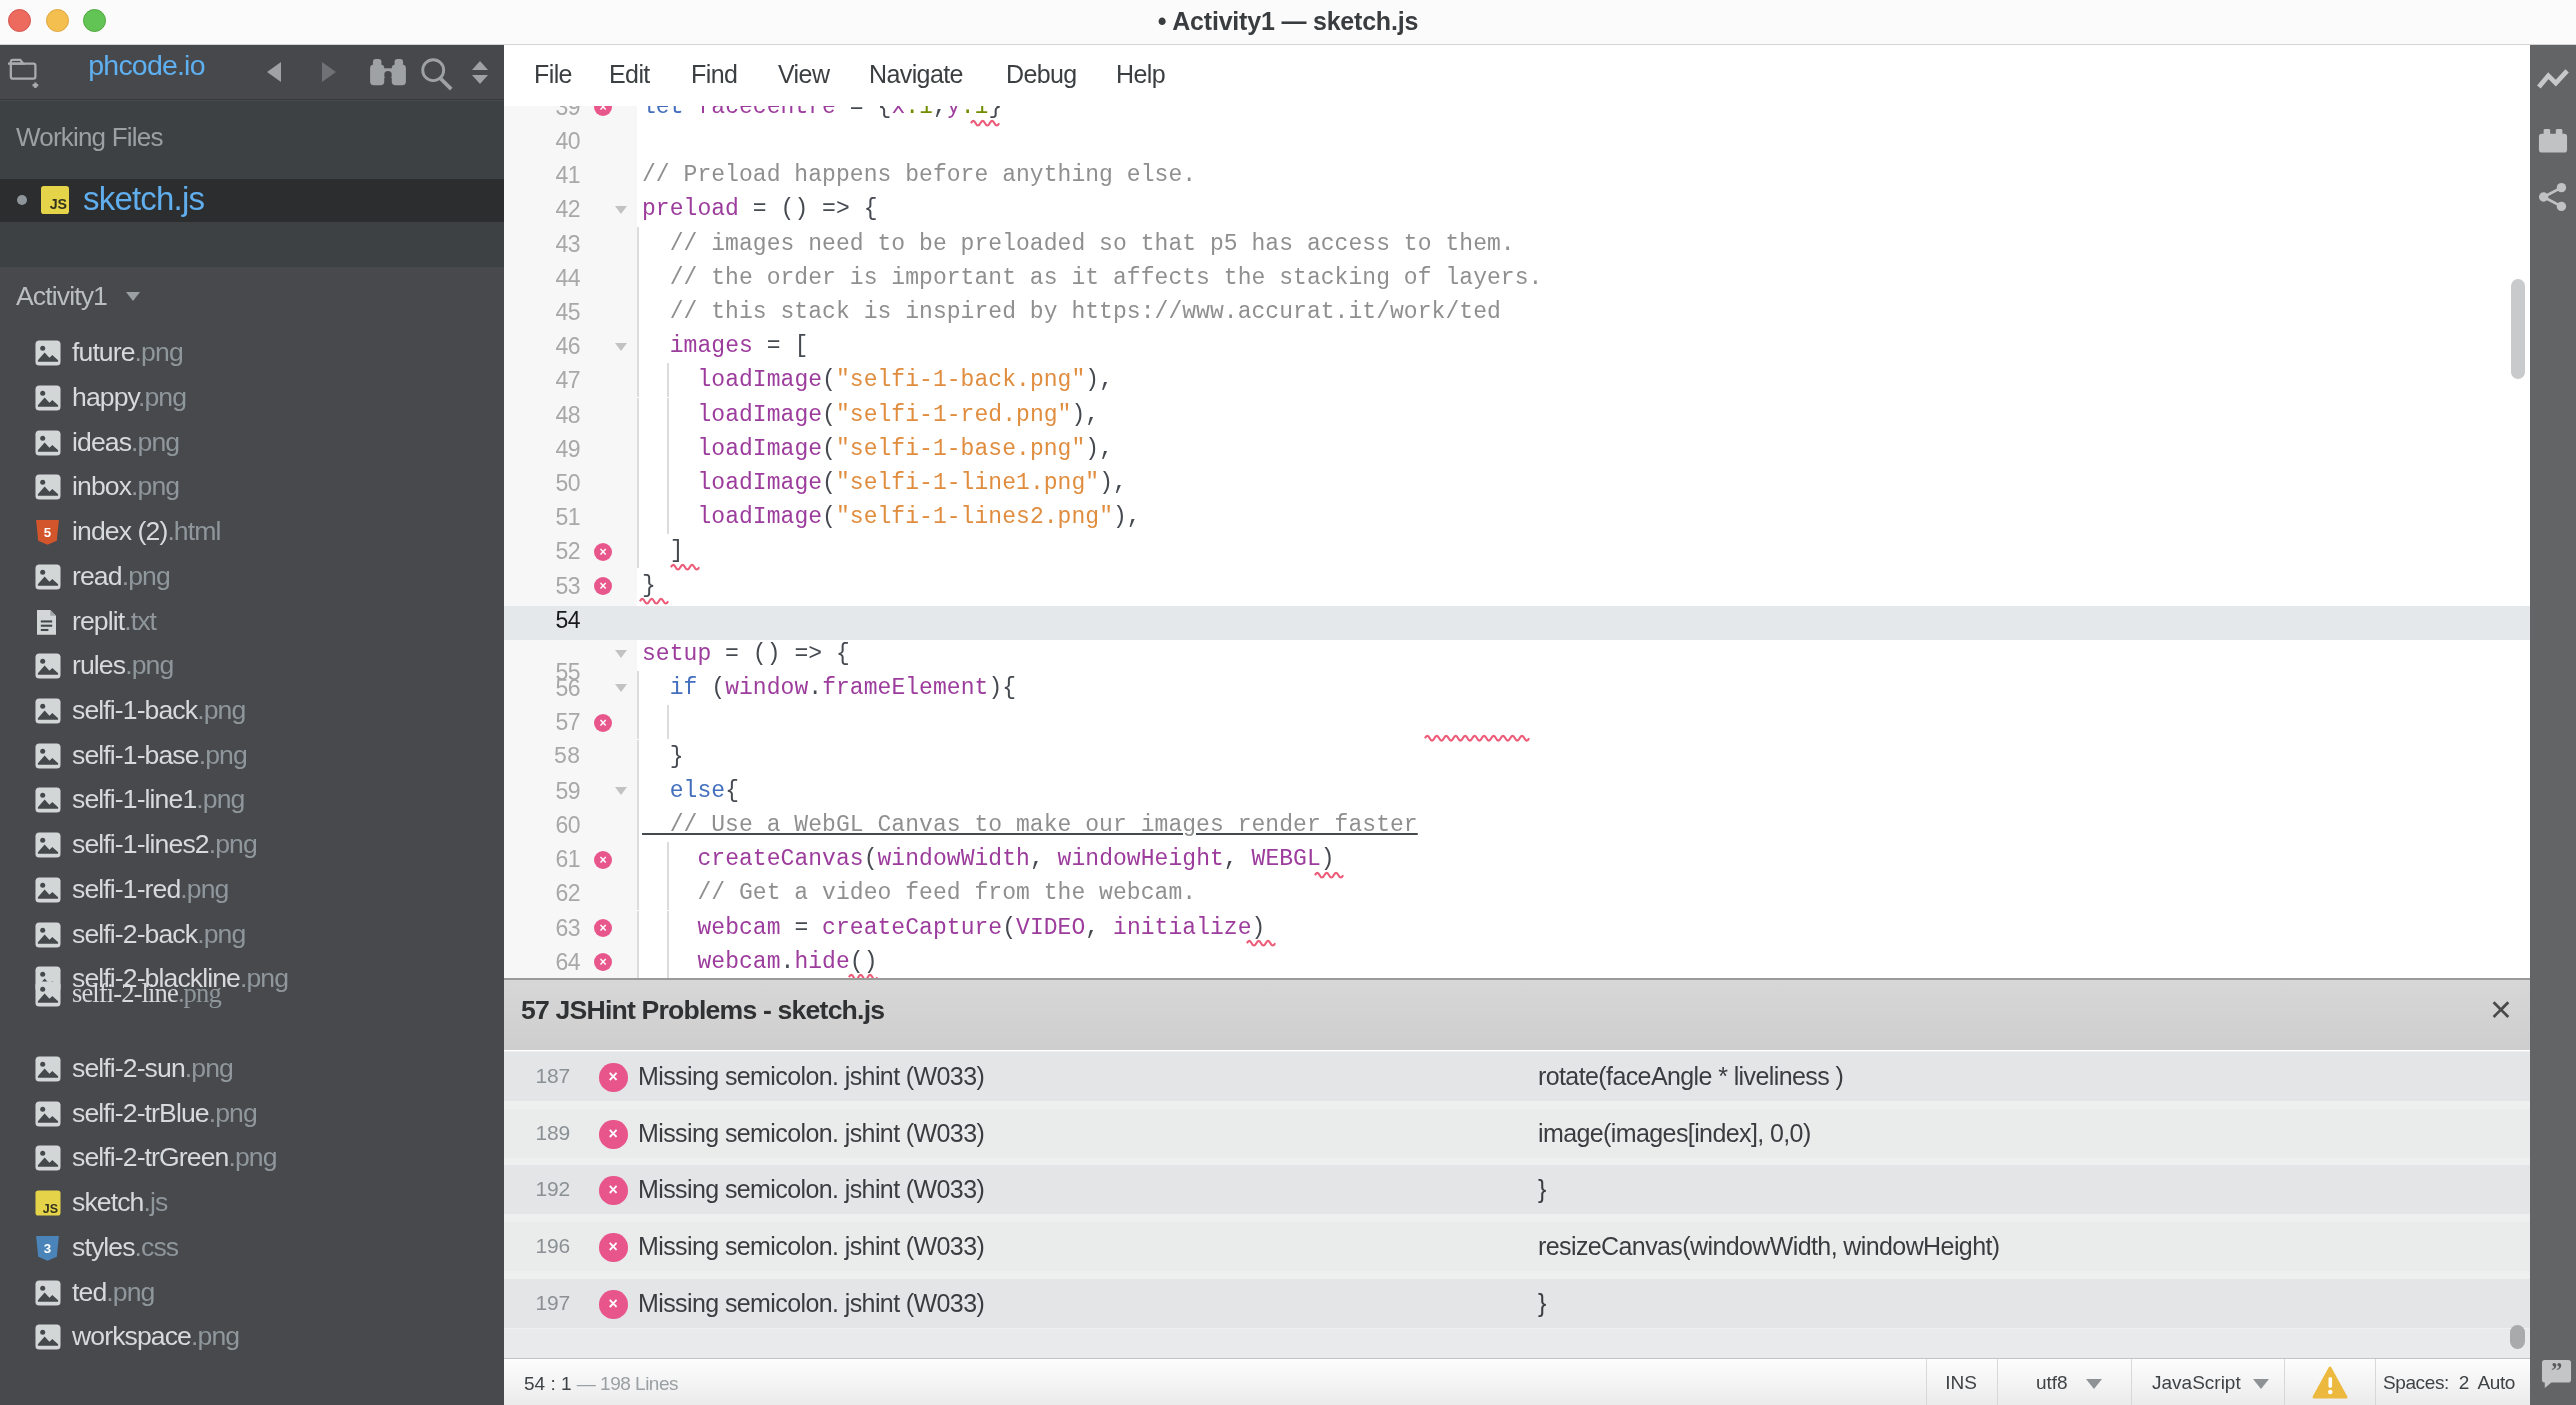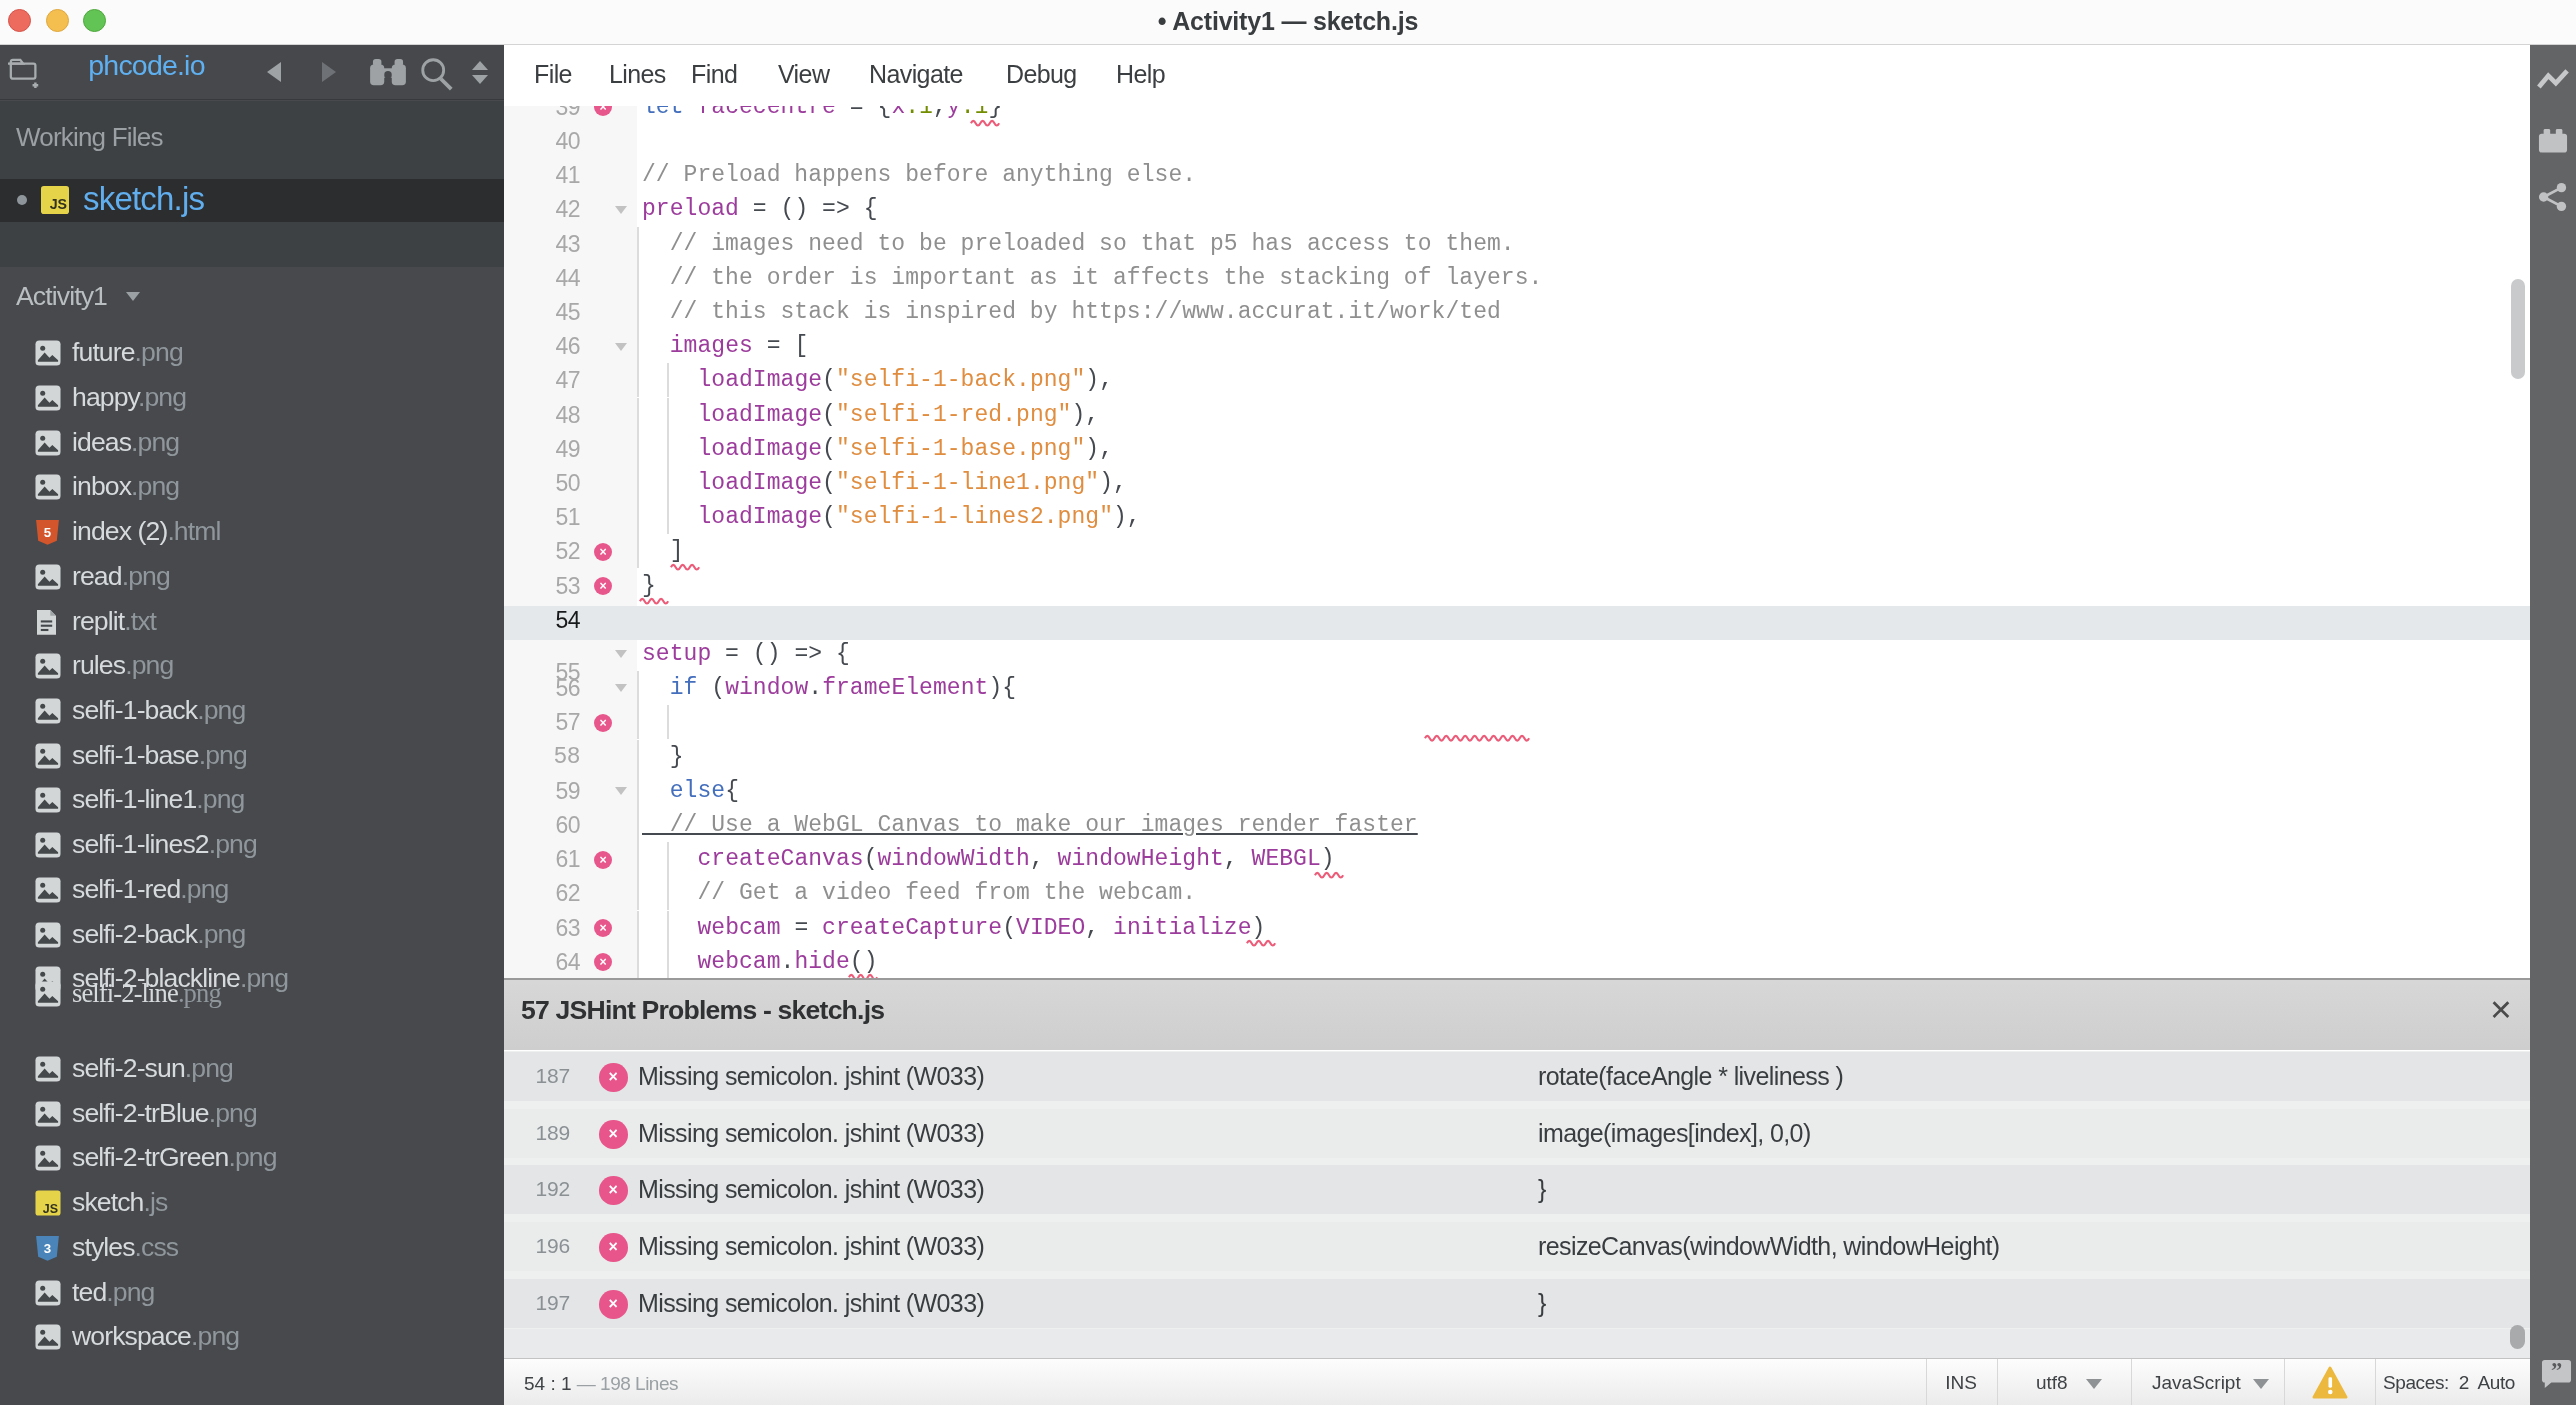--- a/index.html
+++ b/index.html
@@ -240,21 +240,21 @@
 <div class="trow" style="top:1314px;">
 <div class="ticon"><svg width="26" height="26" viewBox="0 0 27 27">
         <rect x="0.5" y="0.5" width="26" height="26" rx="4" fill="#d3d6d7"></rect>
         <circle cx="8" cy="8.5" r="2.6" fill="#45484a"></circle>
         <path d="M3 21 l7-8 5 5.5 3-3 6 5.5 v1.5 h-21z" fill="#45484a"></path>
       </svg></div>
 <div class="tname">workspace<span>.png</span></div>
 </div>
 <div class="abs" style="left:504px;top:45px;width:2026px;height:62px;background:#fff;border-bottom:0.9px solid #e4e4e4;"></div>
 <div class="abs" style="left:534px;top:60px;font-size:25px;color:#3c3f41;letter-spacing:-0.6px;">File</div>
-<div class="abs" style="left:609px;top:60px;font-size:25px;color:#3c3f41;letter-spacing:-0.6px;">Lines</div>
+<div class="abs" style="left:609px;top:60px;font-size:25px;color:#3c3f41;letter-spacing:-0.6px;">Edit</div>
 <div class="abs" style="left:691px;top:60px;font-size:25px;color:#3c3f41;letter-spacing:-0.6px;">Find</div>
 <div class="abs" style="left:778px;top:60px;font-size:25px;color:#3c3f41;letter-spacing:-0.6px;">View</div>
 <div class="abs" style="left:869px;top:60px;font-size:25px;color:#3c3f41;letter-spacing:-0.6px;">Navigate</div>
 <div class="abs" style="left:1006px;top:60px;font-size:25px;color:#3c3f41;letter-spacing:-0.6px;">Debug</div>
 <div class="abs" style="left:1116px;top:60px;font-size:25px;color:#3c3f41;letter-spacing:-0.6px;">Help</div>
 <div class="abs" style="left:504px;top:106px;width:2026px;height:872px;background:#fff;overflow:hidden;">
 <div class="abs" style="left:0;top:0;width:133px;height:872px;background:#f7f7f7;"></div>
 <div class="abs" style="left:0;top:500px;width:2026px;height:34px;background:#e4e8ea;"></div>
 <div class="guide" style="left:133px;top:121px;height:34px;"></div>
 <div class="guide" style="left:133px;top:155px;height:34px;"></div>

